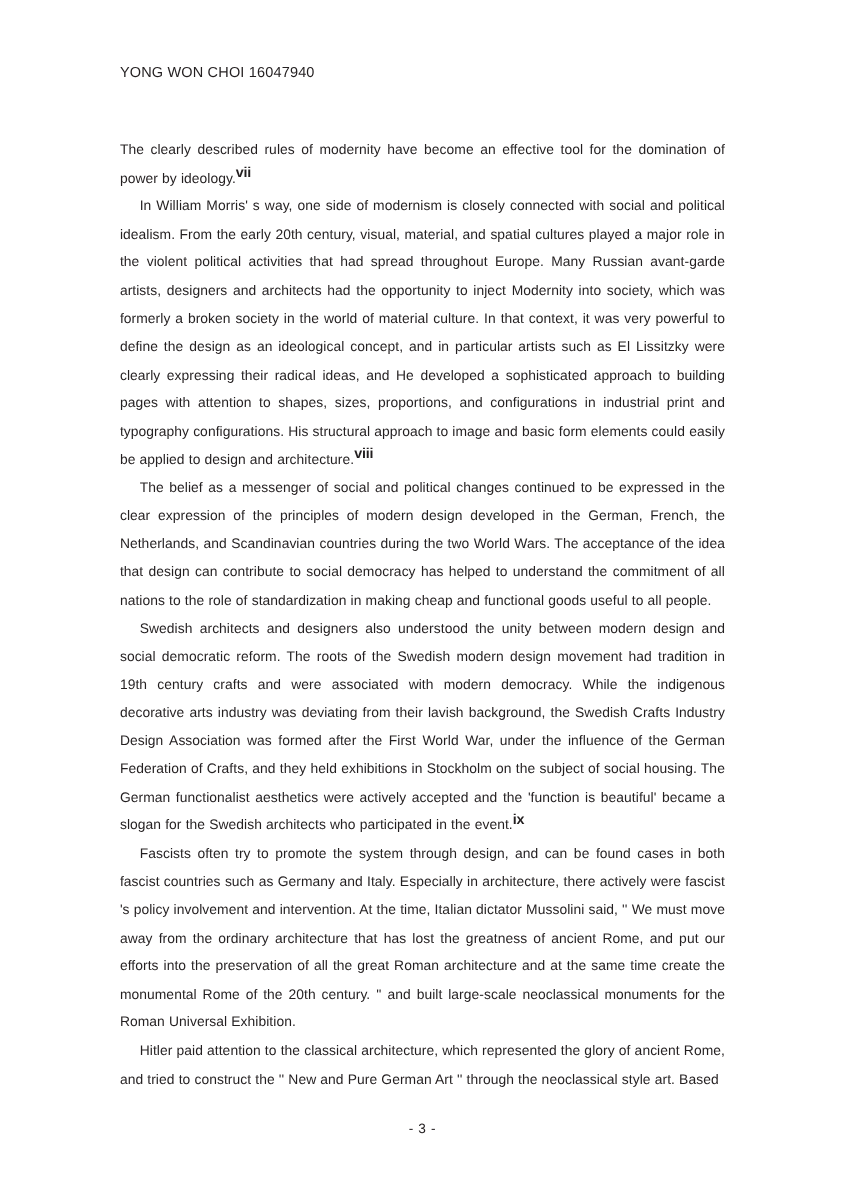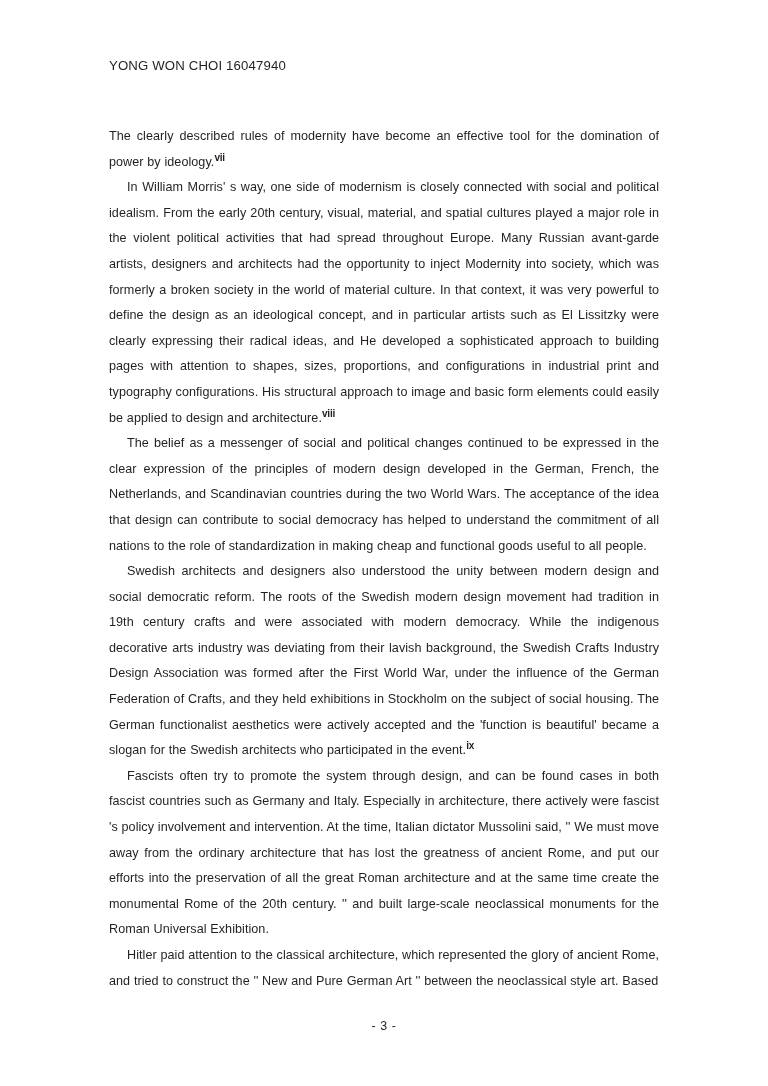--- a/index.html
+++ b/index.html
@@ -43,21 +43,21 @@
     letter-spacing: 0.05px;
     word-spacing: 0.2px;
   }
   p.para.indent {
     text-indent: 18px;
   }
   p.gap {
   }
   
   sup.note {
-    font-size: 10px;
+    font-size: 13px;
     vertical-align: super;
     line-height: 0;
     font-weight: 700;
     letter-spacing: -0.2px;
     color: #231f20;
   }
   .footer {
     position: absolute;
     left: 0;
     right: 0;
@@ -80,19 +80,19 @@
     <p class="para"><span>The clearly described rules of modernity have become an effective tool for the domination of power by ideology.</span><sup class="note">vii</sup></p>
 
     <p class="para indent gap"><span>In William Morris' s way, one side of modernism is closely connected with social and political idealism. From the early 20th century, visual, material, and spatial cultures played a major role in the violent political activities that had spread throughout Europe. Many Russian avant-garde artists, designers and architects had the opportunity to inject Modernity into society, which was formerly a broken society in the world of material culture. In that context, it was very powerful to define the design as an ideological concept, and in particular artists such as El Lissitzky were clearly expressing their radical ideas, and He developed a sophisticated approach to building pages with attention to shapes, sizes, proportions, and configurations in industrial print and typography configurations. His structural approach to image and basic form elements could easily be applied to design and architecture.</span><sup class="note">viii</sup></p>
 
     <p class="para indent gap"><span>The belief as a messenger of social and political changes continued to be expressed in the clear expression of the principles of modern design developed in the German, French, the Netherlands, and Scandinavian countries during the two World Wars. The acceptance of the idea that design can contribute to social democracy has helped to understand the commitment of all nations to the role of standardization in making cheap and functional goods useful to all people.</span><sup class="note"></sup></p>
 
     <p class="para indent gap"><span>Swedish architects and designers also understood the unity between modern design and social democratic reform. The roots of the Swedish modern design movement had tradition in 19th century crafts and were associated with modern democracy. While the indigenous decorative arts industry was deviating from their lavish background, the Swedish Crafts Industry Design Association was formed after the First World War, under the influence of the German Federation of Crafts, and they held exhibitions in Stockholm on the subject of social housing. The German functionalist aesthetics were actively accepted and the 'function is beautiful' became a slogan for the Swedish architects who participated in the event.</span><sup class="note">ix</sup></p>
 
     <p class="para indent gap"><span>Fascists often try to promote the system through design, and can be found cases in both fascist countries such as Germany and Italy. Especially in architecture, there actively were fascist 's policy involvement and intervention. At the time, Italian dictator Mussolini said, '' We must move away from the ordinary architecture that has lost the greatness of ancient Rome, and put our efforts into the preservation of all the great Roman architecture and at the same time create the monumental Rome of the 20th century. '' and built large-scale neoclassical monuments for the Roman Universal Exhibition.</span><sup class="note"></sup></p>
 
-    <p class="para indent gap"><span>Hitler paid attention to the classical architecture, which represented the glory of ancient Rome, and tried to construct the '' New and Pure German Art '' between the neoclassical style art. Based</span><sup class="note"></sup></p>
+    <p class="para indent gap"><span>Hitler paid attention to the classical architecture, which represented the glory of ancient Rome, and tried to construct the '' New and Pure German Art '' through the neoclassical style art. Based</span><sup class="note"></sup></p>
 
   </div>
 
   <div class="footer">- 3 -</div>
 
 </div>
 
 </body></html>

